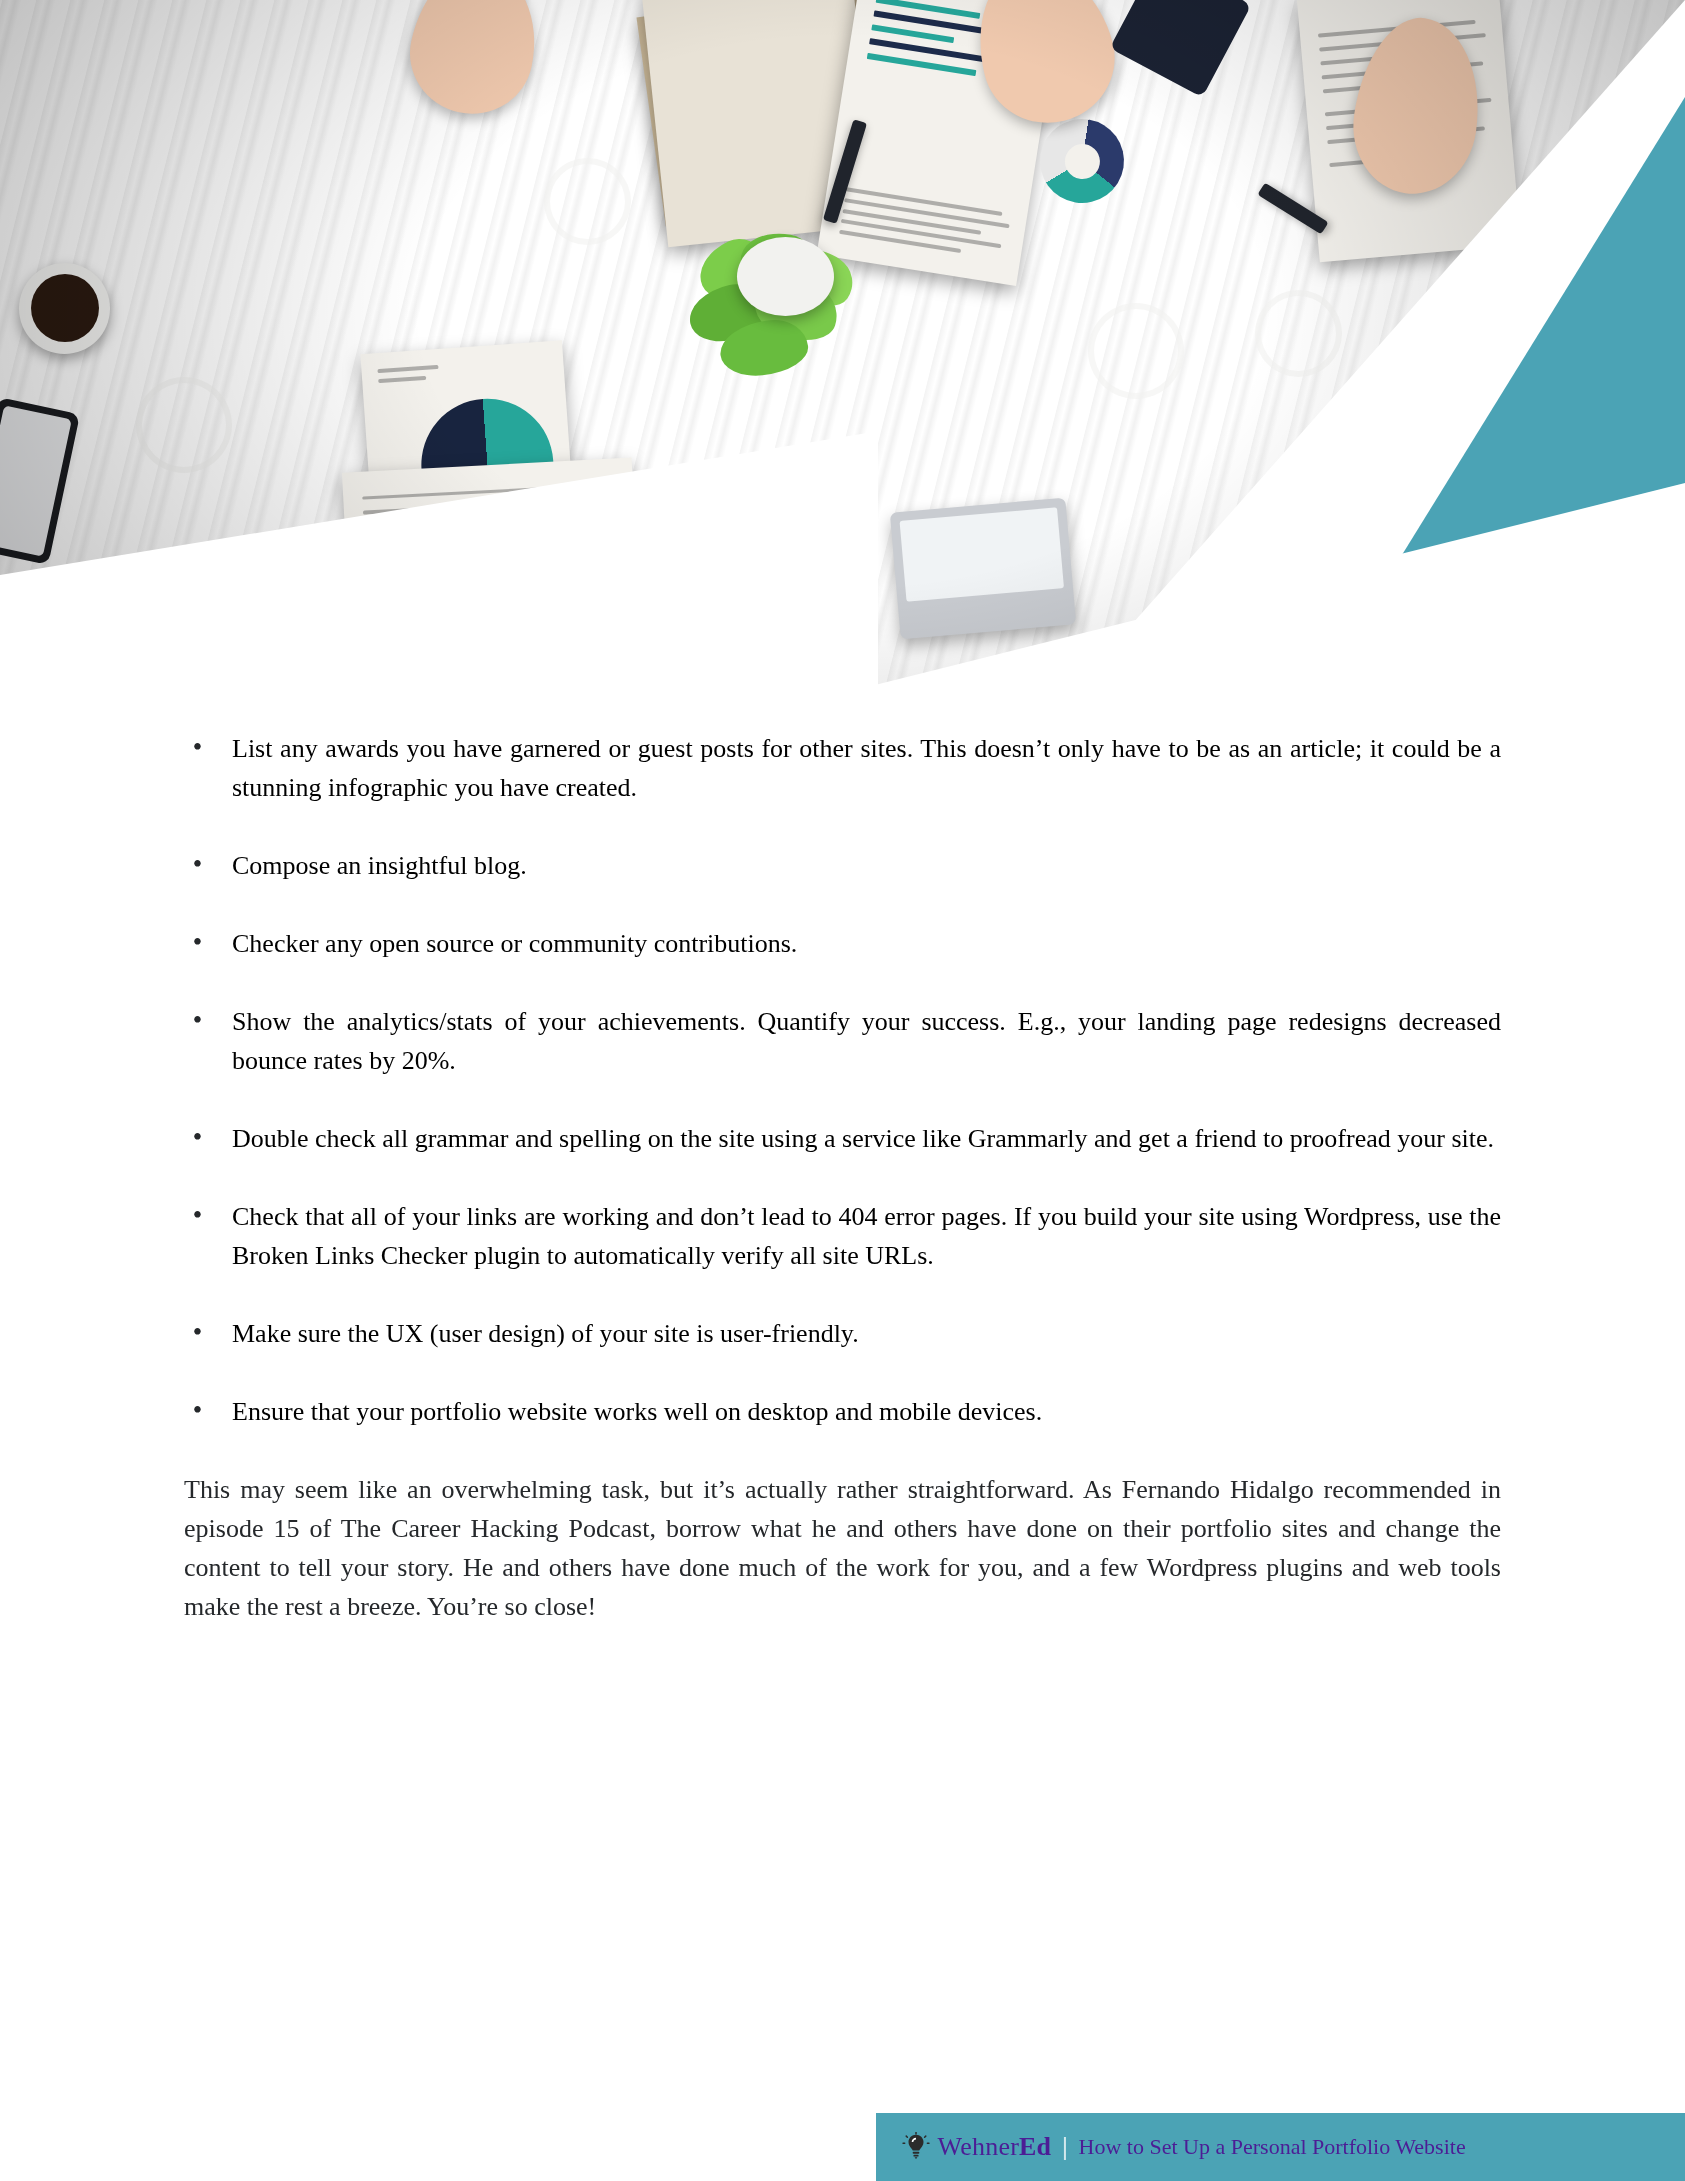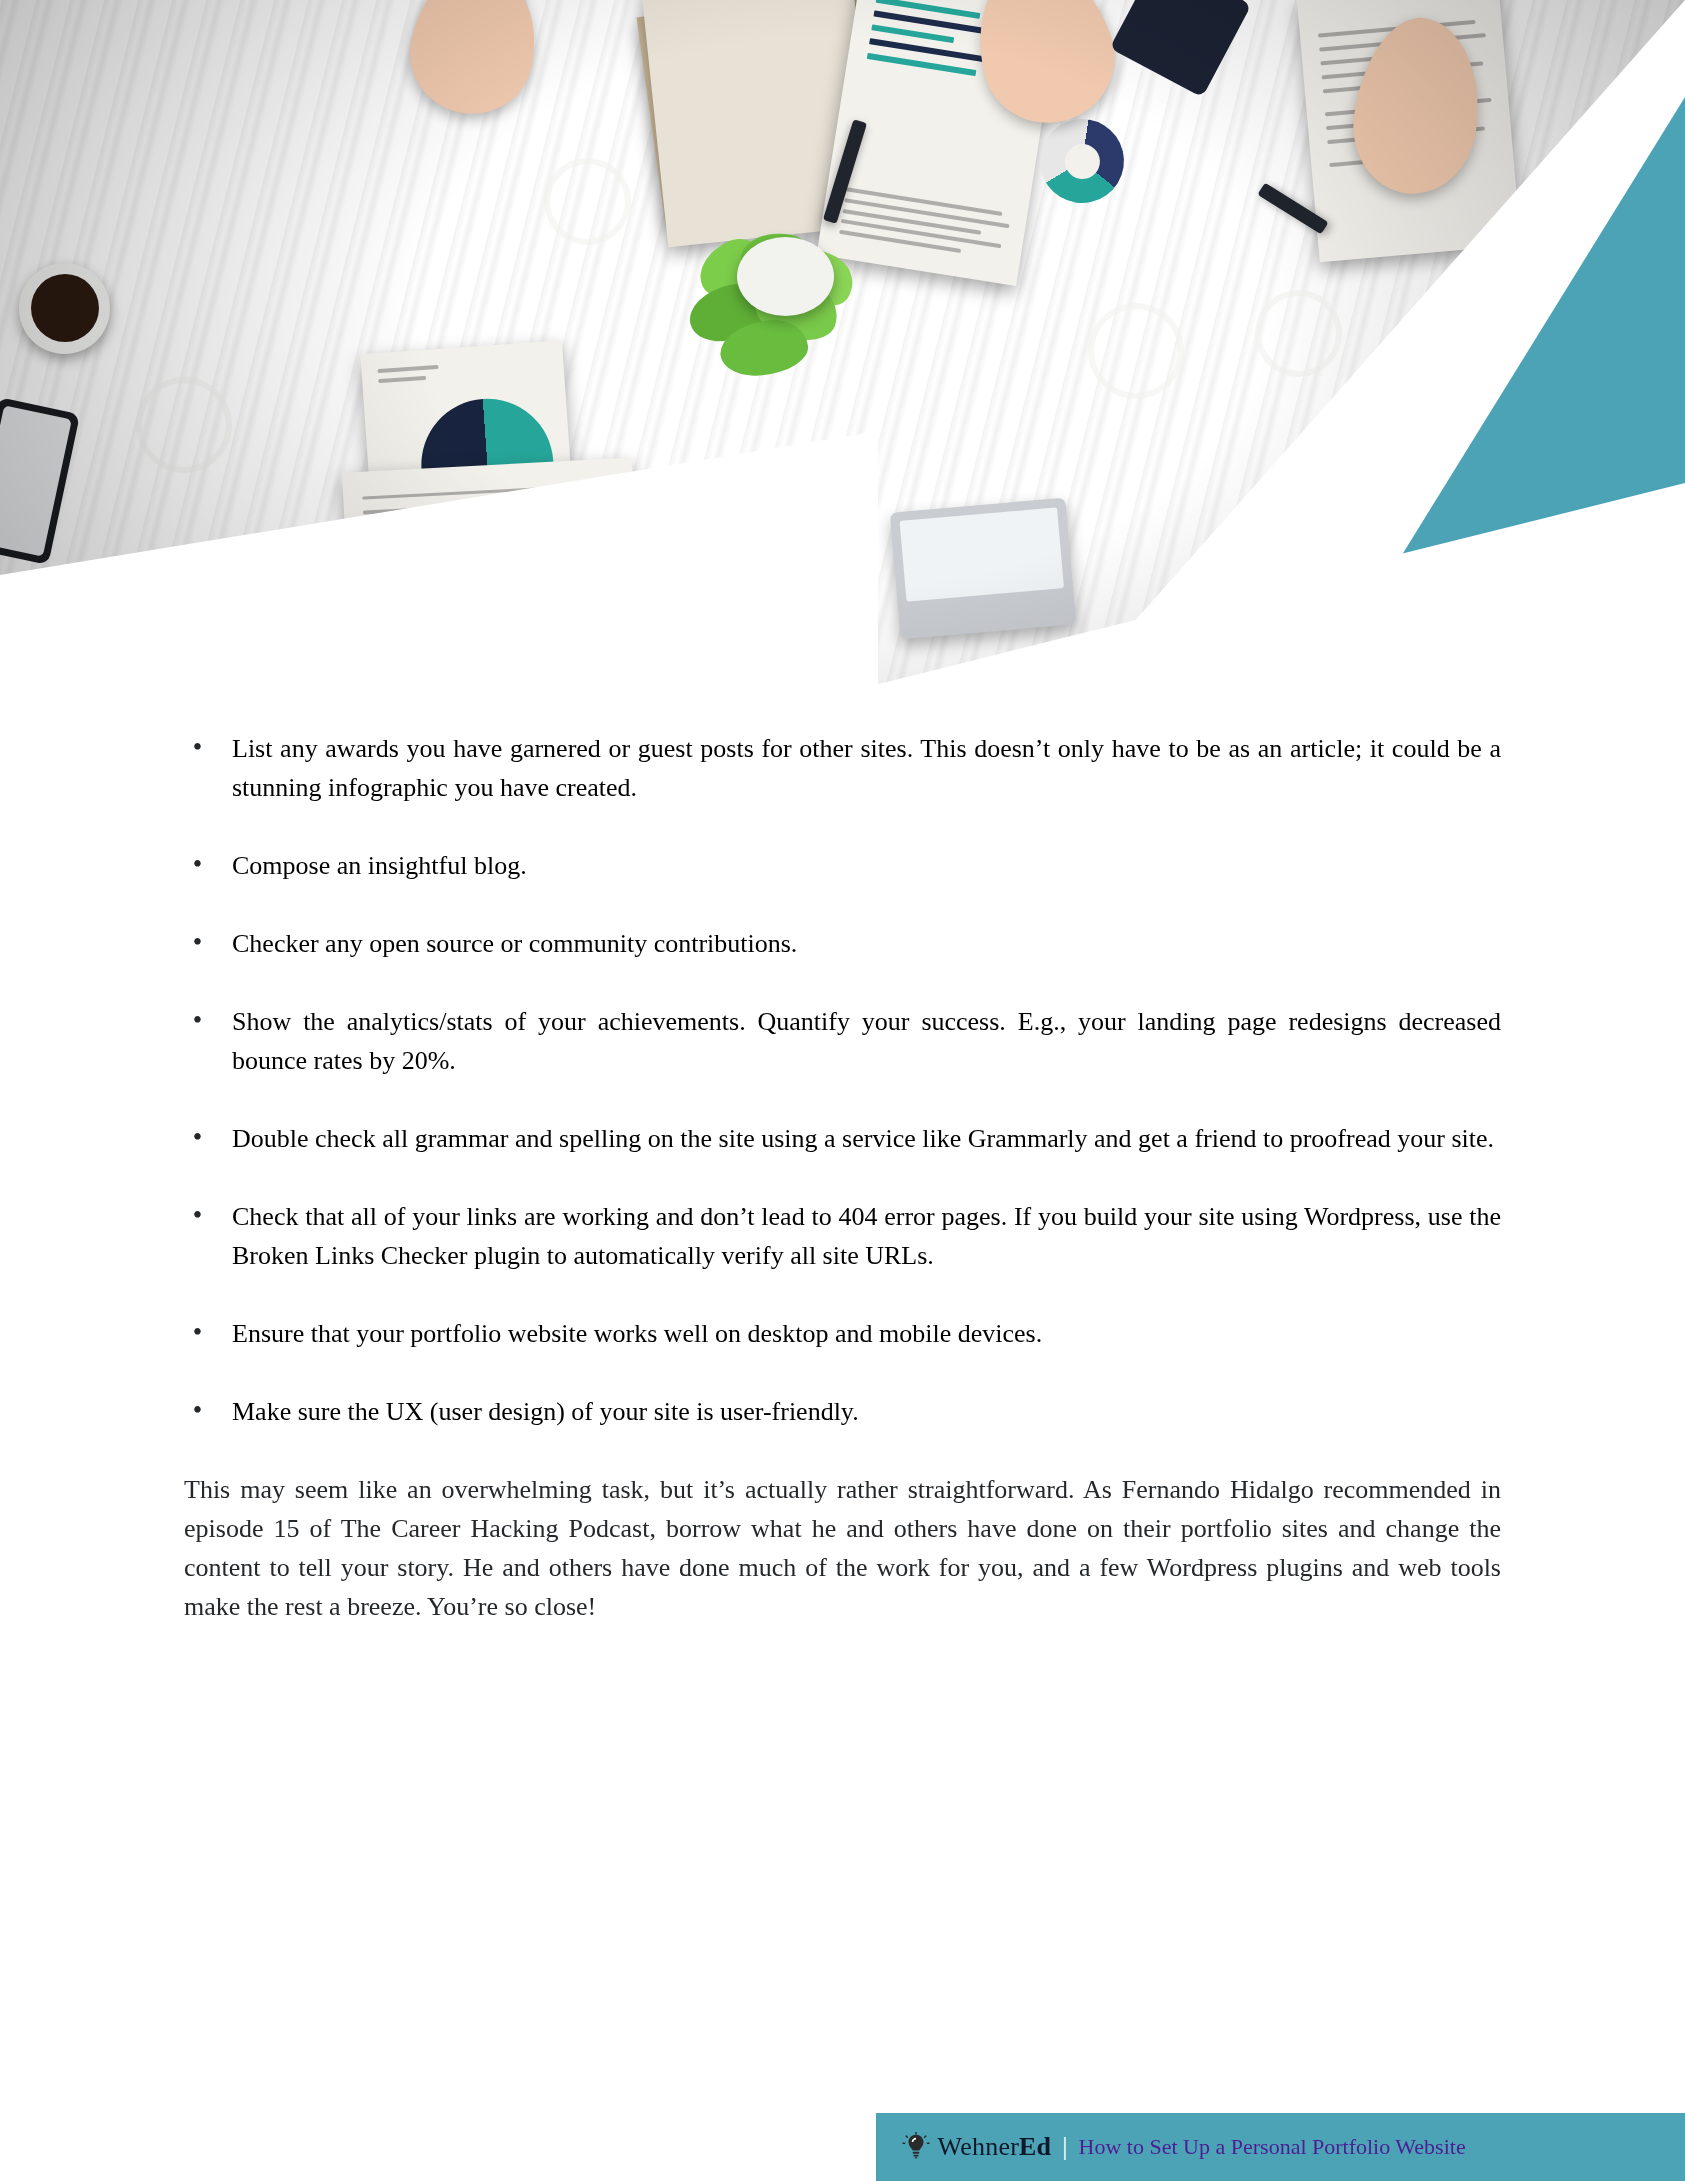--- a/index.html
+++ b/index.html
@@ -305,21 +305,21 @@
   }
   .bulb-icon {
     width: 30px;
     height: 30px;
     margin-right: 7px;
     flex: 0 0 auto;
   }
   .brand {
     font-family: "Liberation Serif", serif;
     font-size: 26px;
-    color: #0f172a;
+    color: #4c1d95;
     letter-spacing: 0.2px;
     white-space: nowrap;
   }
   .brand b { font-weight: bold; }
   .footer-divider {
     color: rgba(255,255,255,.75);
     font-size: 24.6px;
     margin: 0 10.5px;
   }
   .footer-title {
@@ -425,22 +425,22 @@
 
 <div class="content">
   <div class="body-wrap">
     <ul class="bullets">
       <li>List any awards you have garnered or guest posts for other sites. This doesn’t only have to be as an article; it could be a stunning infographic you have created.</li>
       <li>Compose an insightful blog.</li>
       <li>Checker any open source or community contributions.</li>
       <li>Show the analytics/stats of your achievements. Quantify your success. E.g., your landing page redesigns decreased bounce rates by 20%.</li>
       <li>Double check all grammar and spelling on the site using a service like Grammarly and get a friend to proofread your site.</li>
       <li>Check that all of your links are working and don’t lead to 404 error pages. If you build your site using Wordpress, use the Broken Links Checker plugin to automatically verify all site URLs.</li>
+      <li>Make sure the UX (user design) of your site is user-friendly.</li>
       <li>Ensure that your portfolio website works well on desktop and mobile devices.</li>
-      <li>Make sure the UX (user design) of your site is user-friendly.</li>
     </ul>
     <p class="para">This may seem like an overwhelming task, but it’s actually rather straightforward. As Fernando Hidalgo recommended in episode 15 of The Career Hacking Podcast, borrow what he and others have done on their portfolio sites and change the content to tell your story. He and others have done much of the work for you, and a few Wordpress plugins and web tools make the rest a breeze. You’re so close!</p>
   </div>
 </div>
 
 <div class="footer">
   <div class="footer-teal">
     <span class="bulb-icon">
       <svg viewBox="0 0 32 32" width="30" height="30" aria-hidden="true">
         <path d="M16 3c-4.4 0-8 3.4-8 7.7 0 2.9 1.5 4.9 2.9 6.5.8.9 1.4 1.7 1.6 2.6h7c.2-.9.8-1.7 1.6-2.6 1.4-1.6 2.9-3.6 2.9-6.5C24 6.4 20.4 3 16 3z" fill="#2b2b2b"></path>

